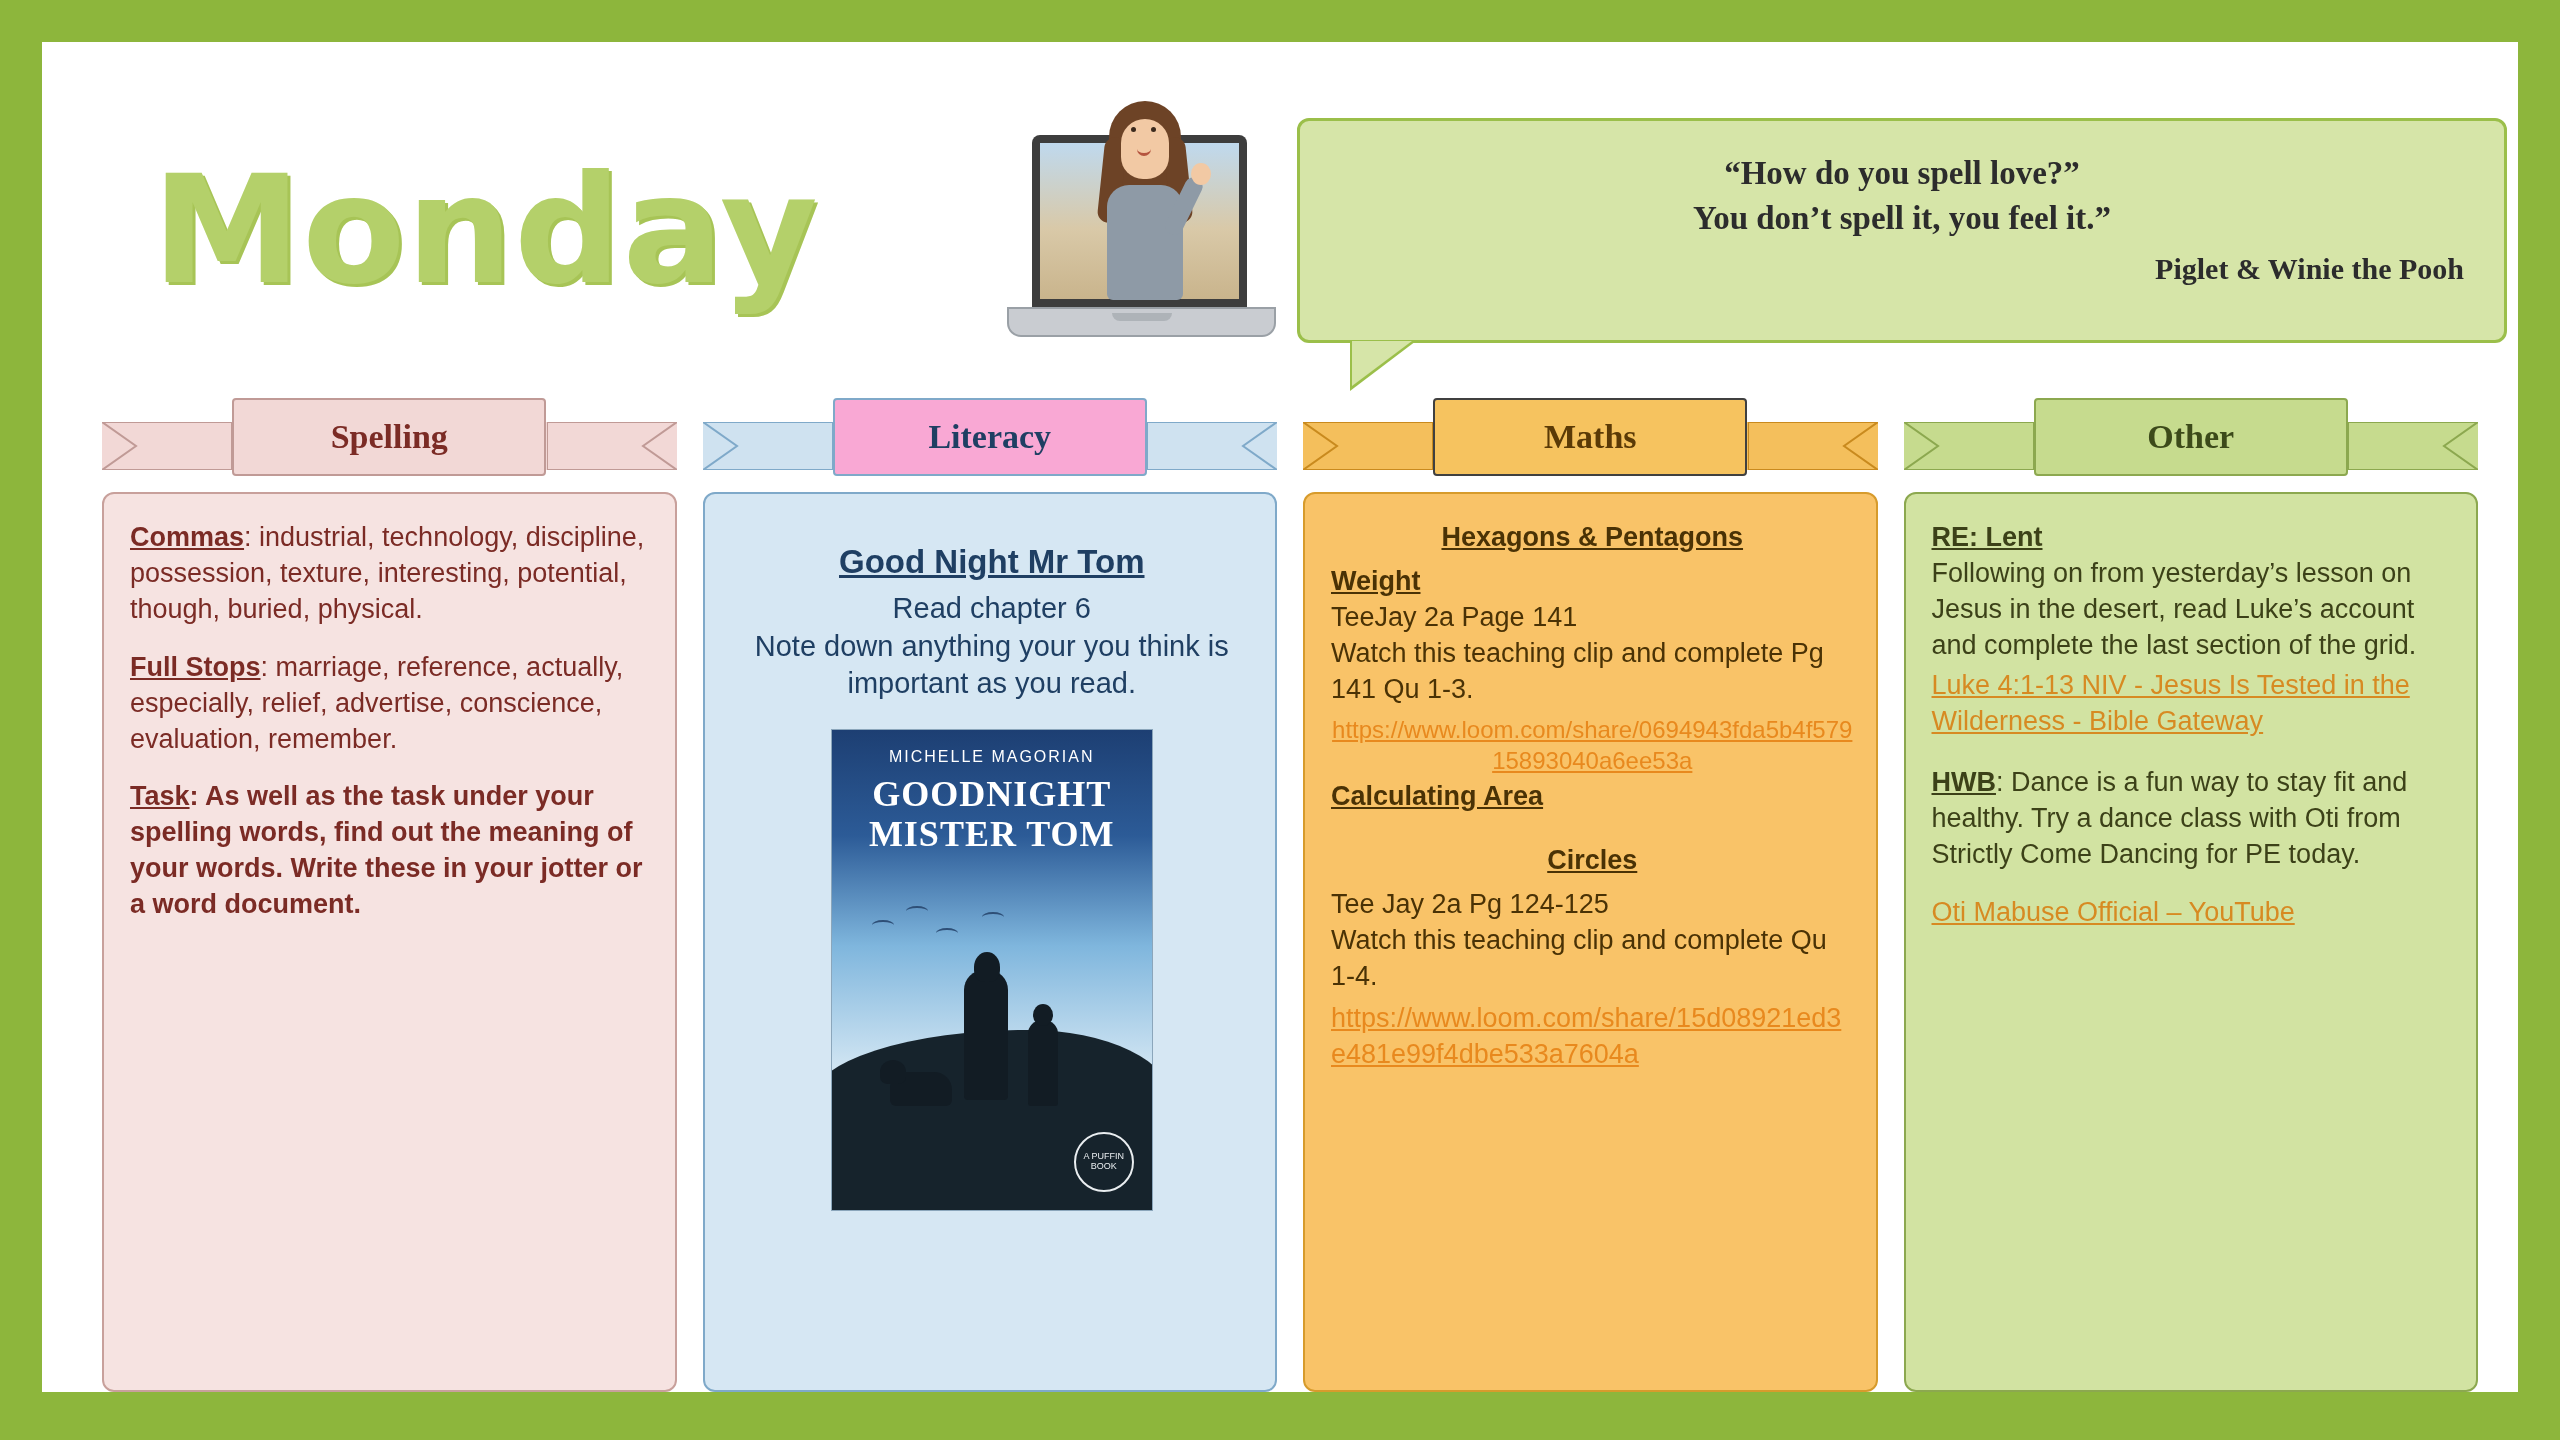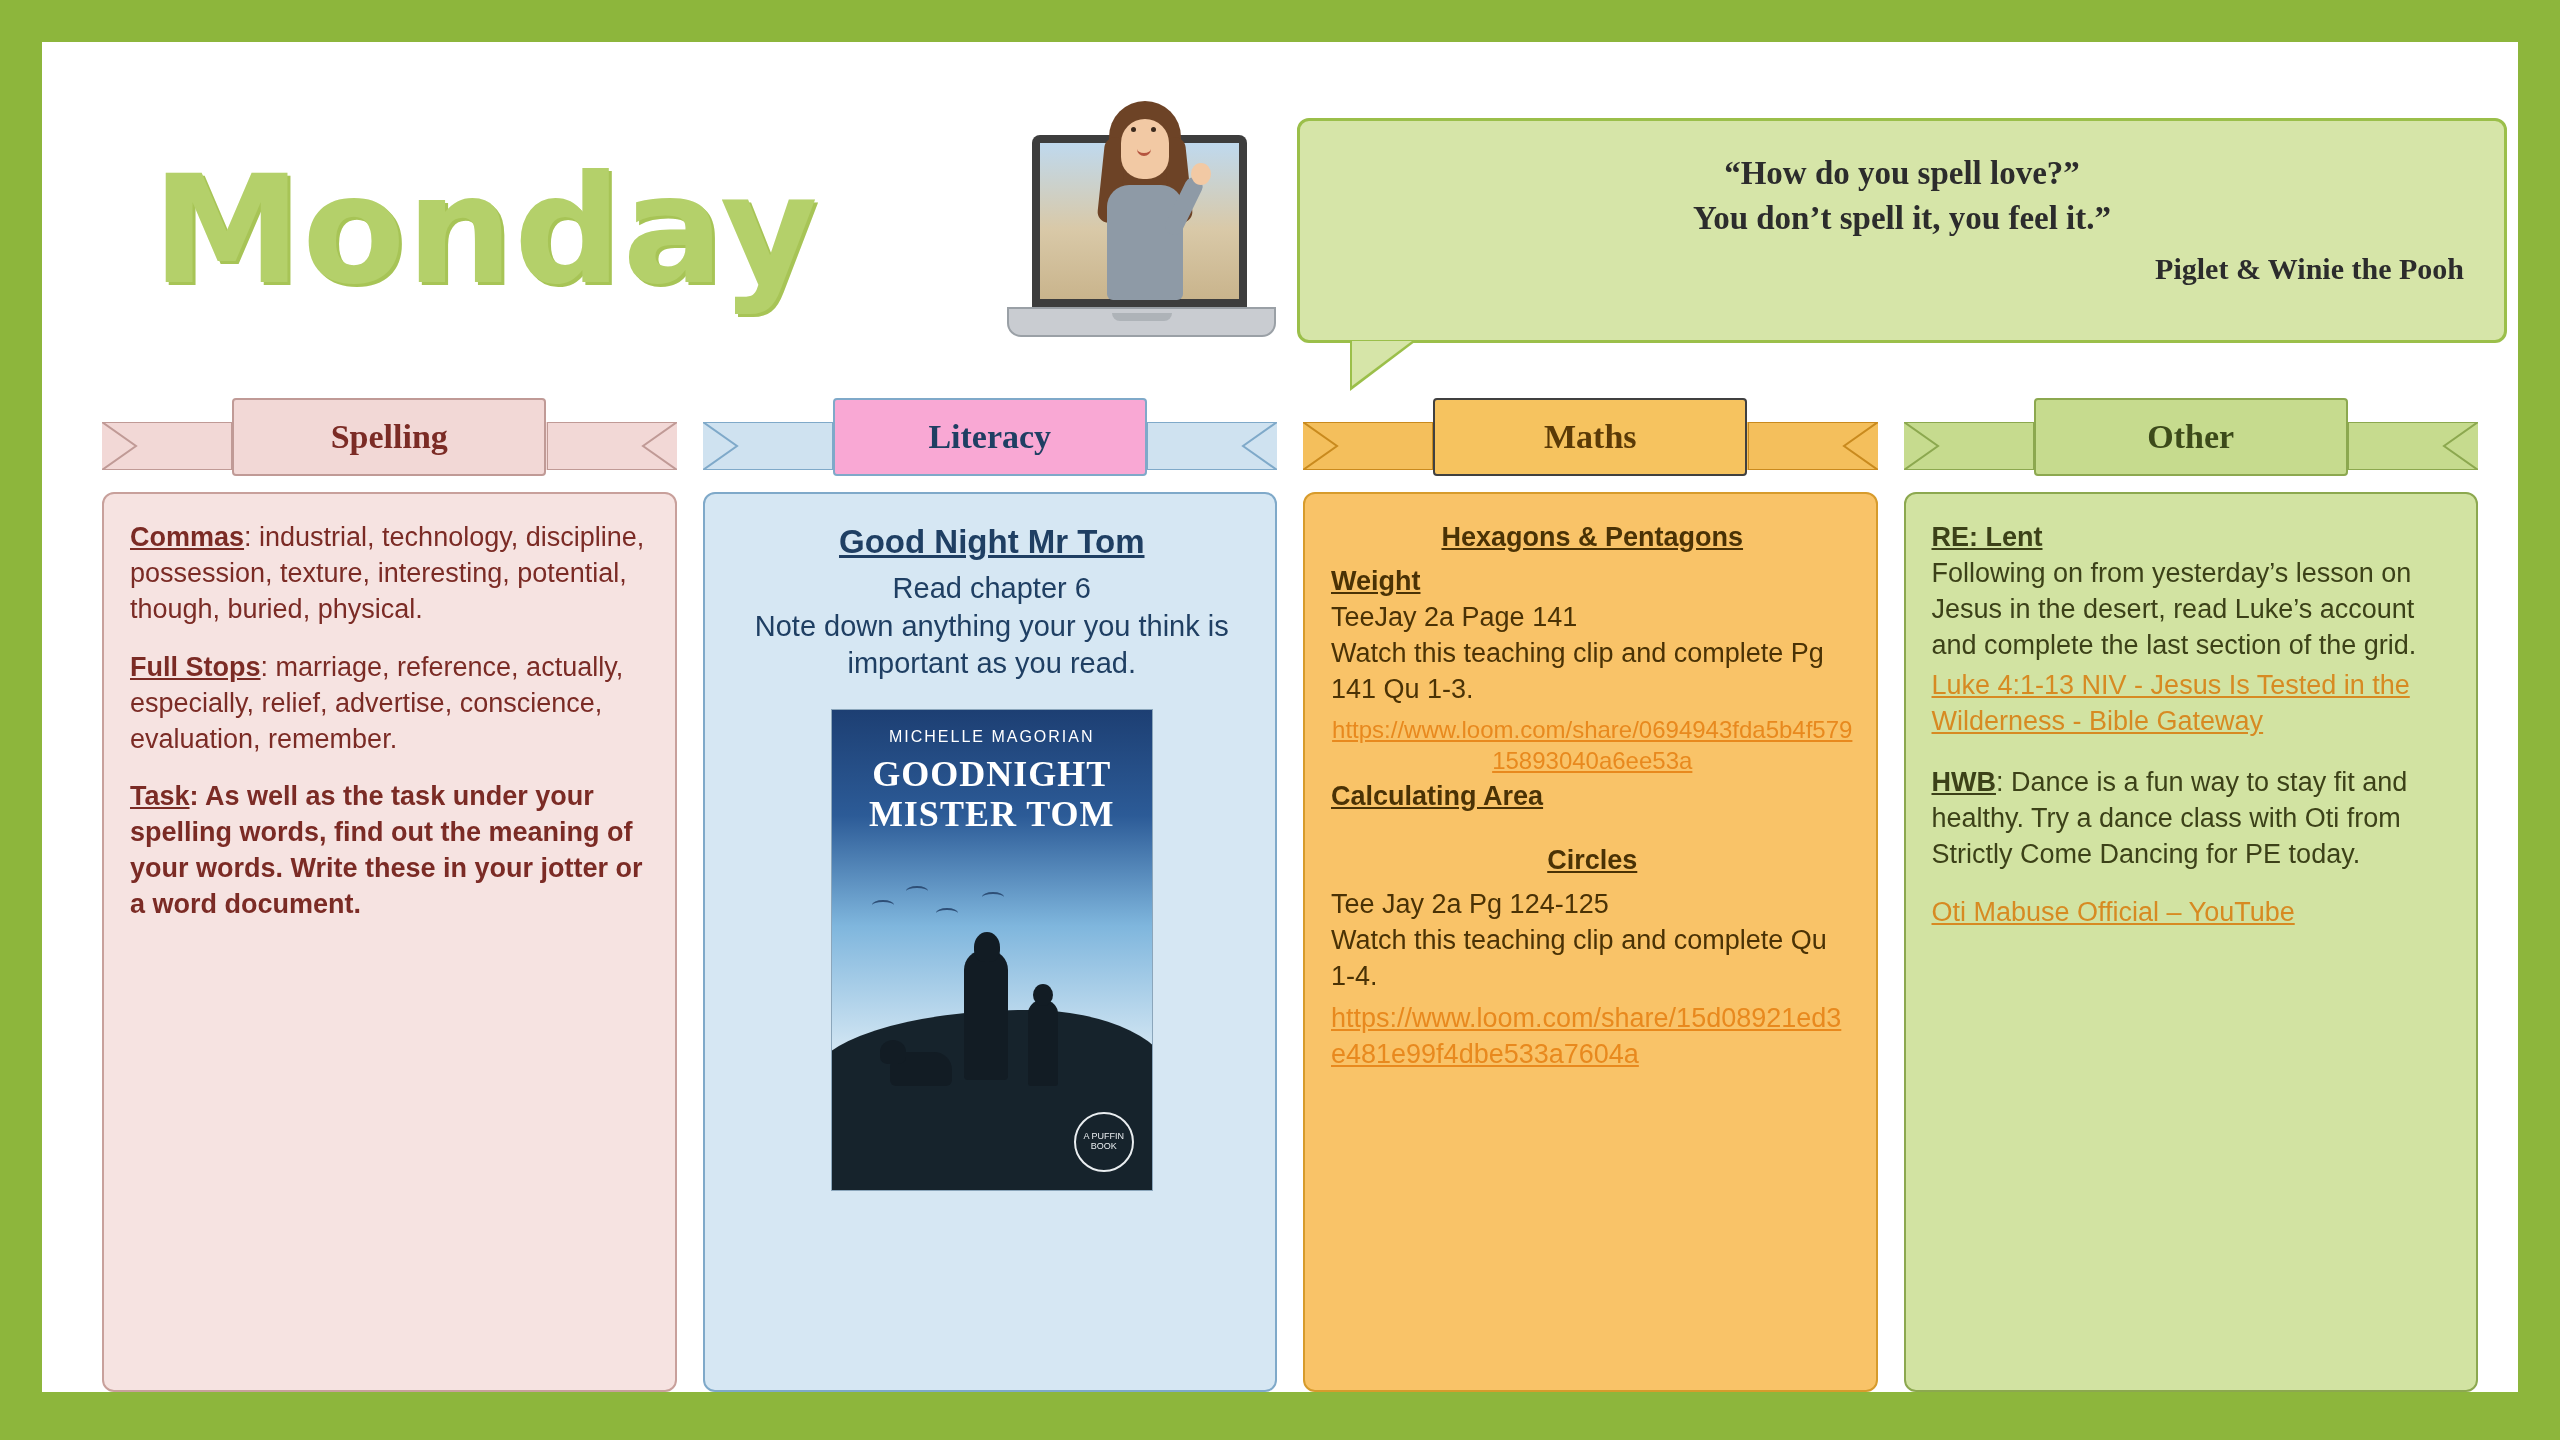--- a/index.html
+++ b/index.html
@@ -231,21 +231,21 @@
 
   
   .spelling .banner-strip, .spelling .ribbon-left, .spelling .ribbon-right { background: #f2d8d6; }
   .spelling .banner-center { background: #f2d8d6; border: 2px solid #c09a96; color: #7b2b25; }
   .spelling .card { background: #f6e3e1; border-color: #c8a09b; }
   .spelling .body { color: #7b2b25; }
 
   .literacy .banner-strip, .literacy .ribbon-left, .literacy .ribbon-right { background: #cfe2f0; }
   .literacy .banner-center { background: #f9a8d4; border: 2px solid #7fa9c9; color: #1f3f63; }
   .literacy .card { background: #d6e7f3; border-color: #7fa9c9; }
-  .literacy .body { color: #1f3f63; }
+  .literacy .body { color: #1f3f63; margin-top: 20px; }
 
   .maths .banner-strip, .maths .ribbon-left, .maths .ribbon-right { background: #f4bf5c; }
   .maths .banner-center { background: #f6c35f; border: 2px solid #404040; color: #5b3a06; }
   .maths .card { background: #f9c368; border-color: #d79b2c; }
   .maths .body { color: #4a3205; }
 
   .other .banner-strip, .other .ribbon-left, .other .ribbon-right { background: #c6db8e; }
   .other .banner-center { background: #c6db8e; border: 2px solid #8ca84f; color: #3c4a1a; }
   .other .card { background: #d2e3a2; border-color: #8ca84f; }
   .other .body { color: #3c4118; }

